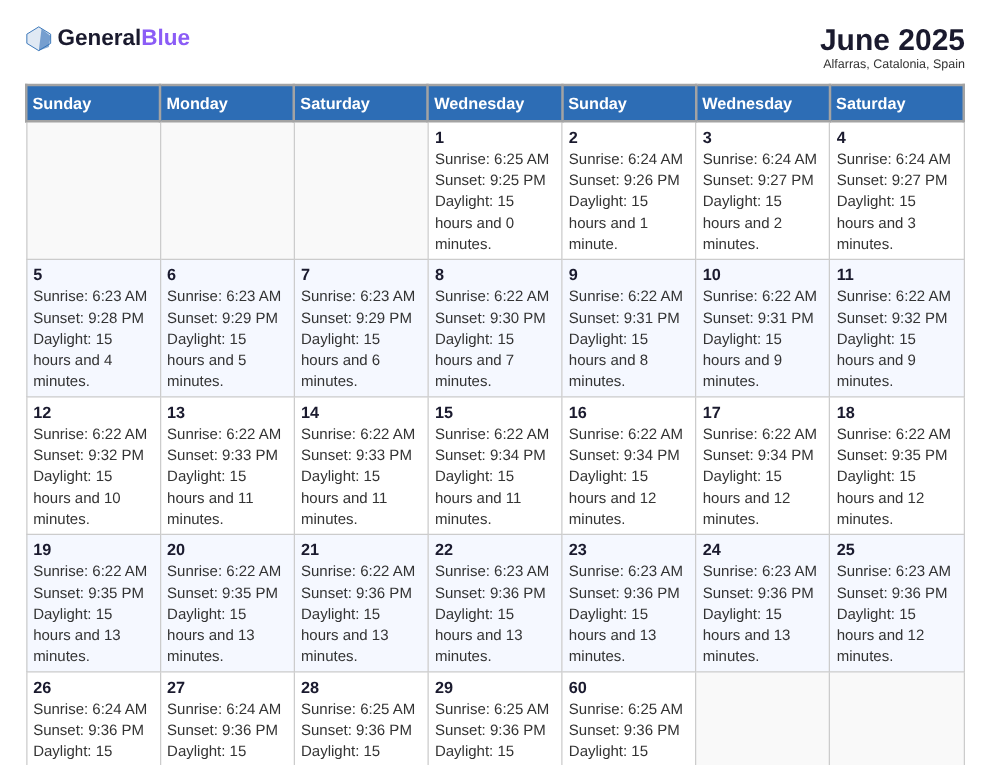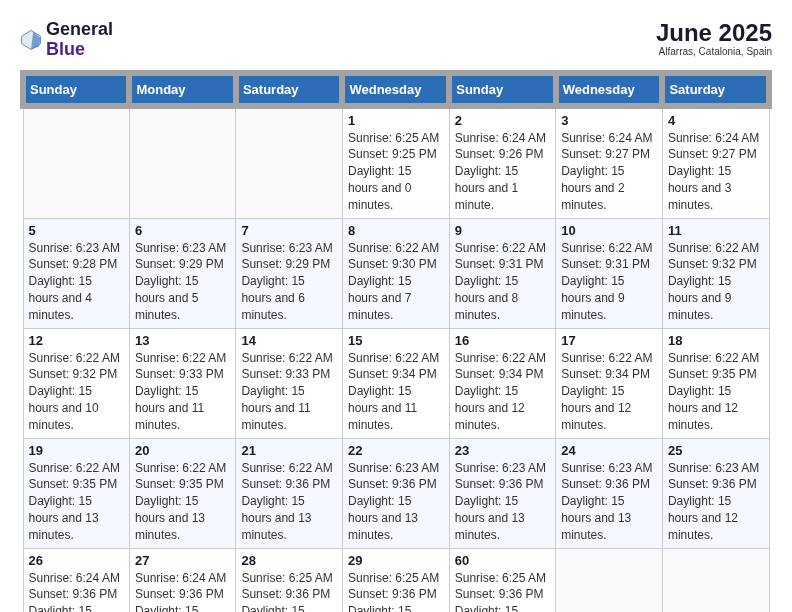--- a/index.html
+++ b/index.html
@@ -16,32 +16,32 @@
       align-items: flex-start;
       margin-bottom: 10px;
     }
     .logo {
       display: flex;
       align-items: center;
       gap: 4px;
     }
     .logo-text {
       display: flex;
-      flex-direction: column;
+      flex-direction: row;
       line-height: 1.1;
     }
     .logo-general {
       font-size: 18px;
       font-weight: bold;
       color: #1a1a2e;
     }
     .logo-blue {
       font-size: 18px;
       font-weight: bold;
-      color: #4c1d95;
+      color: #8b5cf6;
     }
     .logo-icon {
       width: 22px;
       height: 22px;
     }
     .title-block {
       text-align: right;
     }
     .month-title {
       font-size: 24px;
@@ -58,21 +58,21 @@
       border-collapse: collapse;
       font-size: 11px;
     }
     thead tr th {
       background-color: #2d6db5;
       color: #fff;
       padding: 6px 4px;
       text-align: left;
       font-size: 13px;
       font-weight: bold;
-      border: 6px solid #a3a3a3;
+      border: 2px solid #a3a3a3;
     }
     tbody tr td {
       border: 1px solid #ccc;
       vertical-align: top;
       padding: 4px 5px;
       width: 107px;
       min-height: 80px;
       background: #fff;
     }
     tbody tr:nth-child(even) td {

